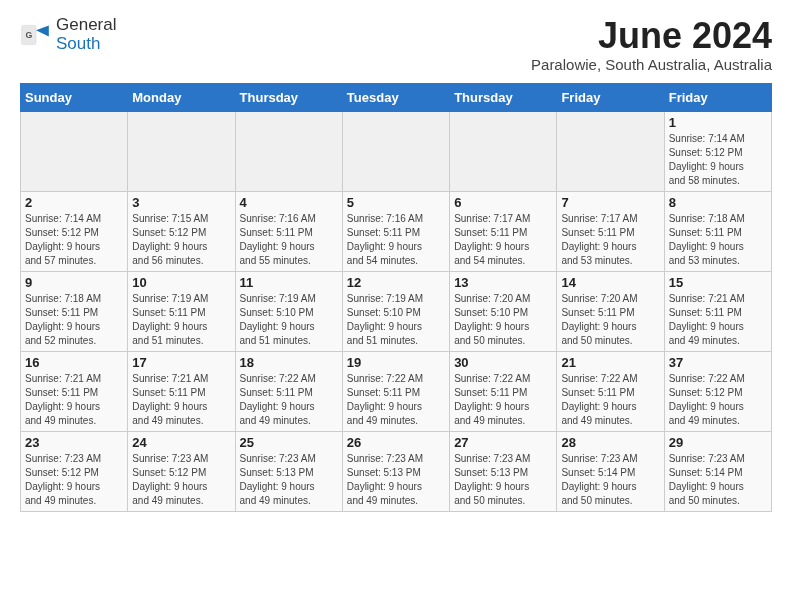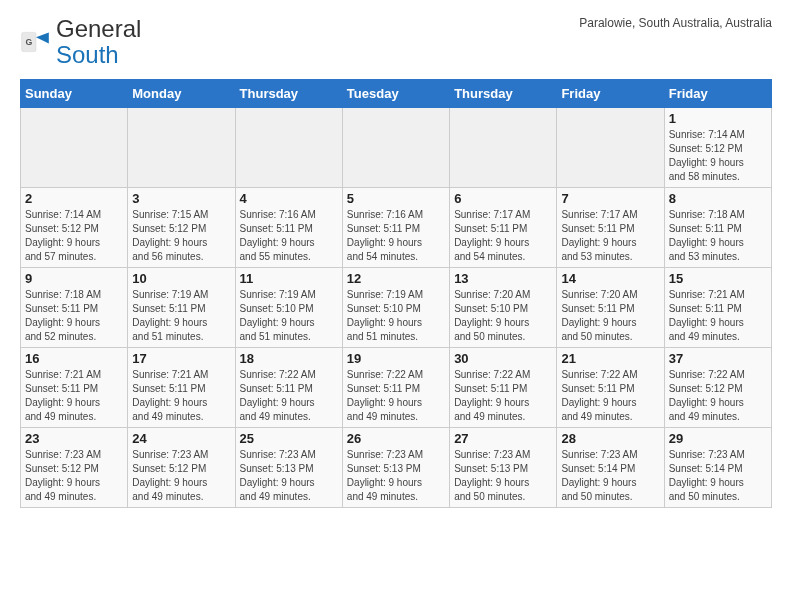--- a/index.html
+++ b/index.html
@@ -15,21 +15,21 @@
       justify-content: space-between;
       align-items: flex-start;
       margin-bottom: 10px;
     }
     .logo {
       display: flex;
       align-items: center;
       gap: 4px;
     }
     .logo-text {
-      font-size: 24px;
+      font-size: 17px;
       color: #333;
       line-height: 1.1;
     }
     .logo-text span {
       display: block;
     }
     .logo-text .blue { color: #1a73b8; }
     .logo-icon {
       width: 32px;
       height: 32px;
@@ -37,21 +37,21 @@
     .title-section {
       text-align: right;
     }
     .calendar-title {
       font-size: 36px;
       font-weight: bold;
       color: #222;
       line-height: 1.1;
     }
     .calendar-subtitle {
-      font-size: 12px;
+      font-size: 15px;
       color: #444;
       margin-left: 12px;
     }
     .calendar {
       width: 100%;
       border-collapse: collapse;
       border: 1px solid #3b82f6;
     }
     .calendar th {
       background-color: #2a75c8;
@@ -97,20 +97,21 @@
       <rect x="2" y="8" width="18" height="24" rx="2" fill="#e8e8e8" stroke="#ccc" stroke-width="0.5"></rect>
       <text x="11" y="24" font-size="11" font-weight="bold" fill="#555" text-anchor="middle">G</text>
       <polygon points="20,14 36,8 36,22" fill="#1a73b8"></polygon>
     </svg>
     <div class="logo-text">
       <span>General</span>
       <span class="blue">South</span>
     </div>
   </div>
   <div class="title-section">
+    <div class="calendar-title">June 2024</div>
     <div class="calendar-subtitle">Paralowie, South Australia, Australia</div>
   </div>
 </div>
 
 <table class="calendar">
   <thead>
     <tr>
     <th>Sunday</th>
         <th>Monday</th>
         <th>Thursday</th>

